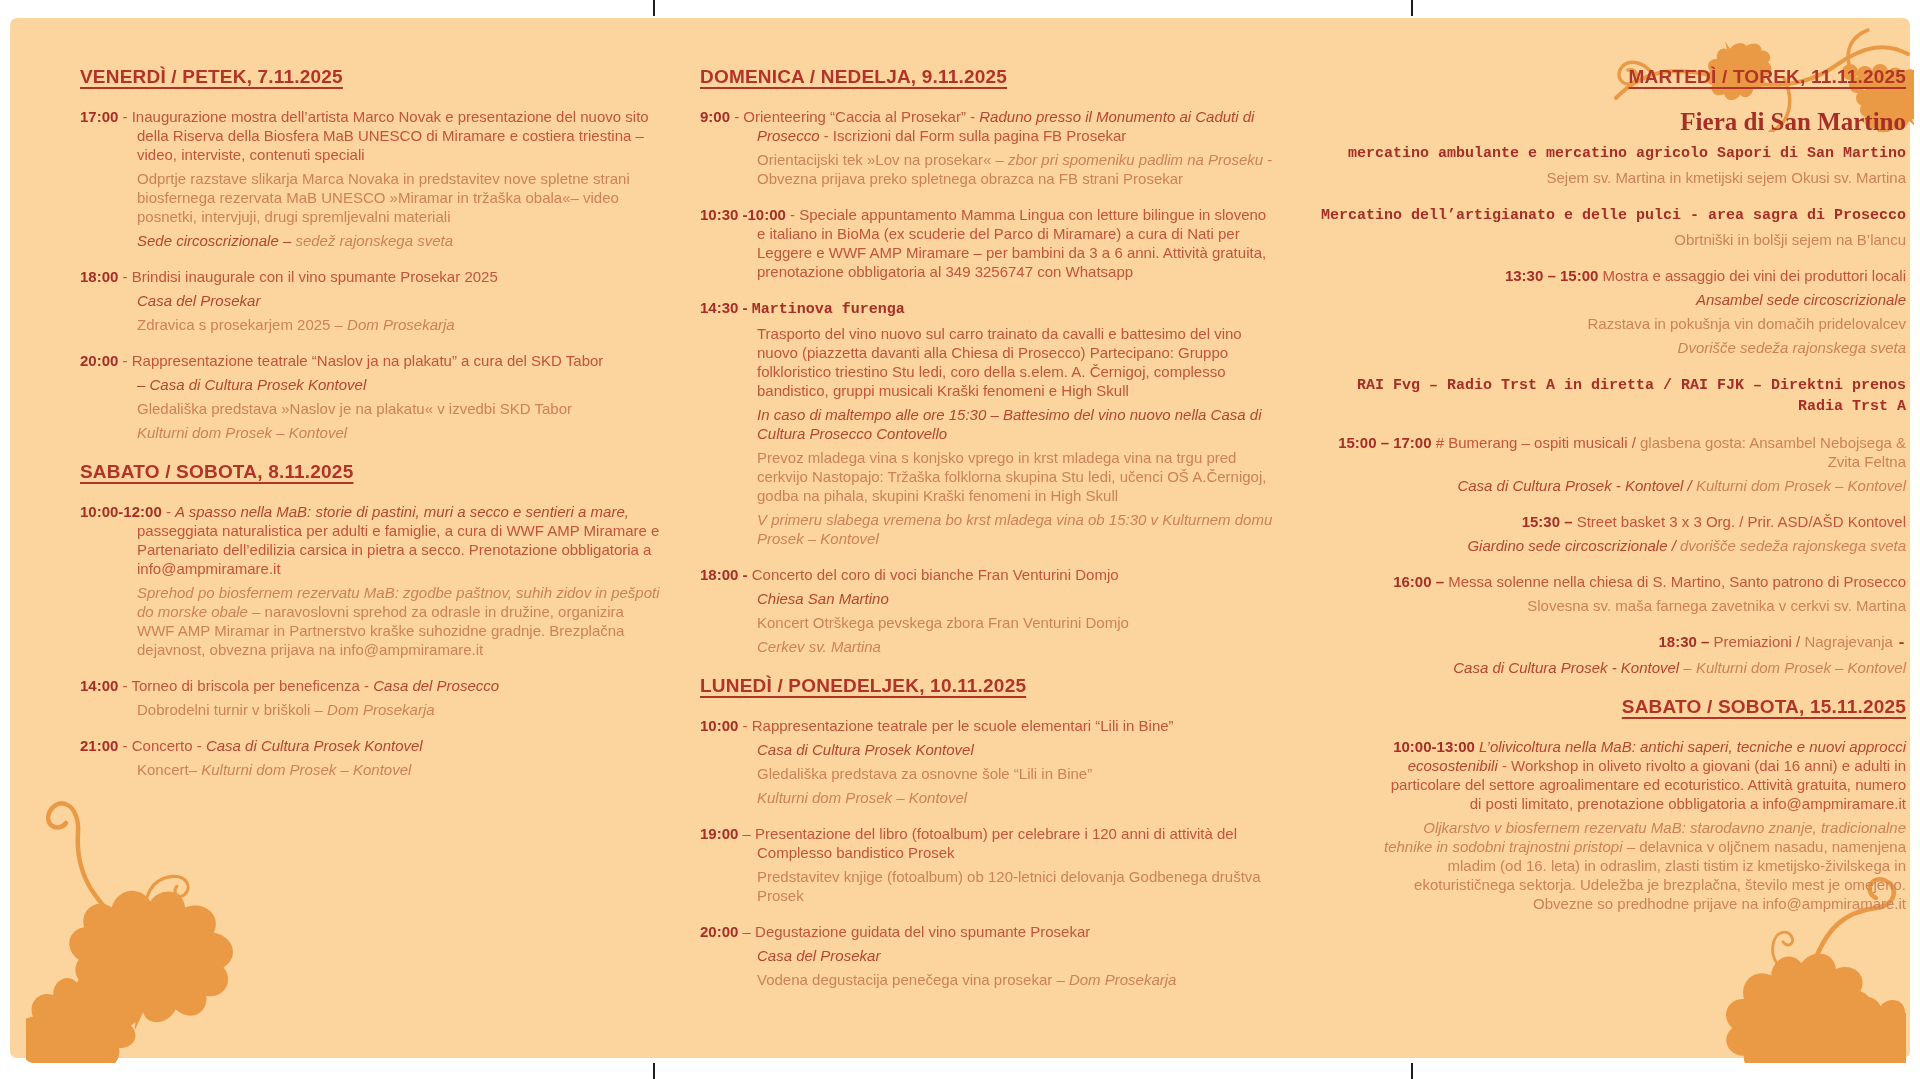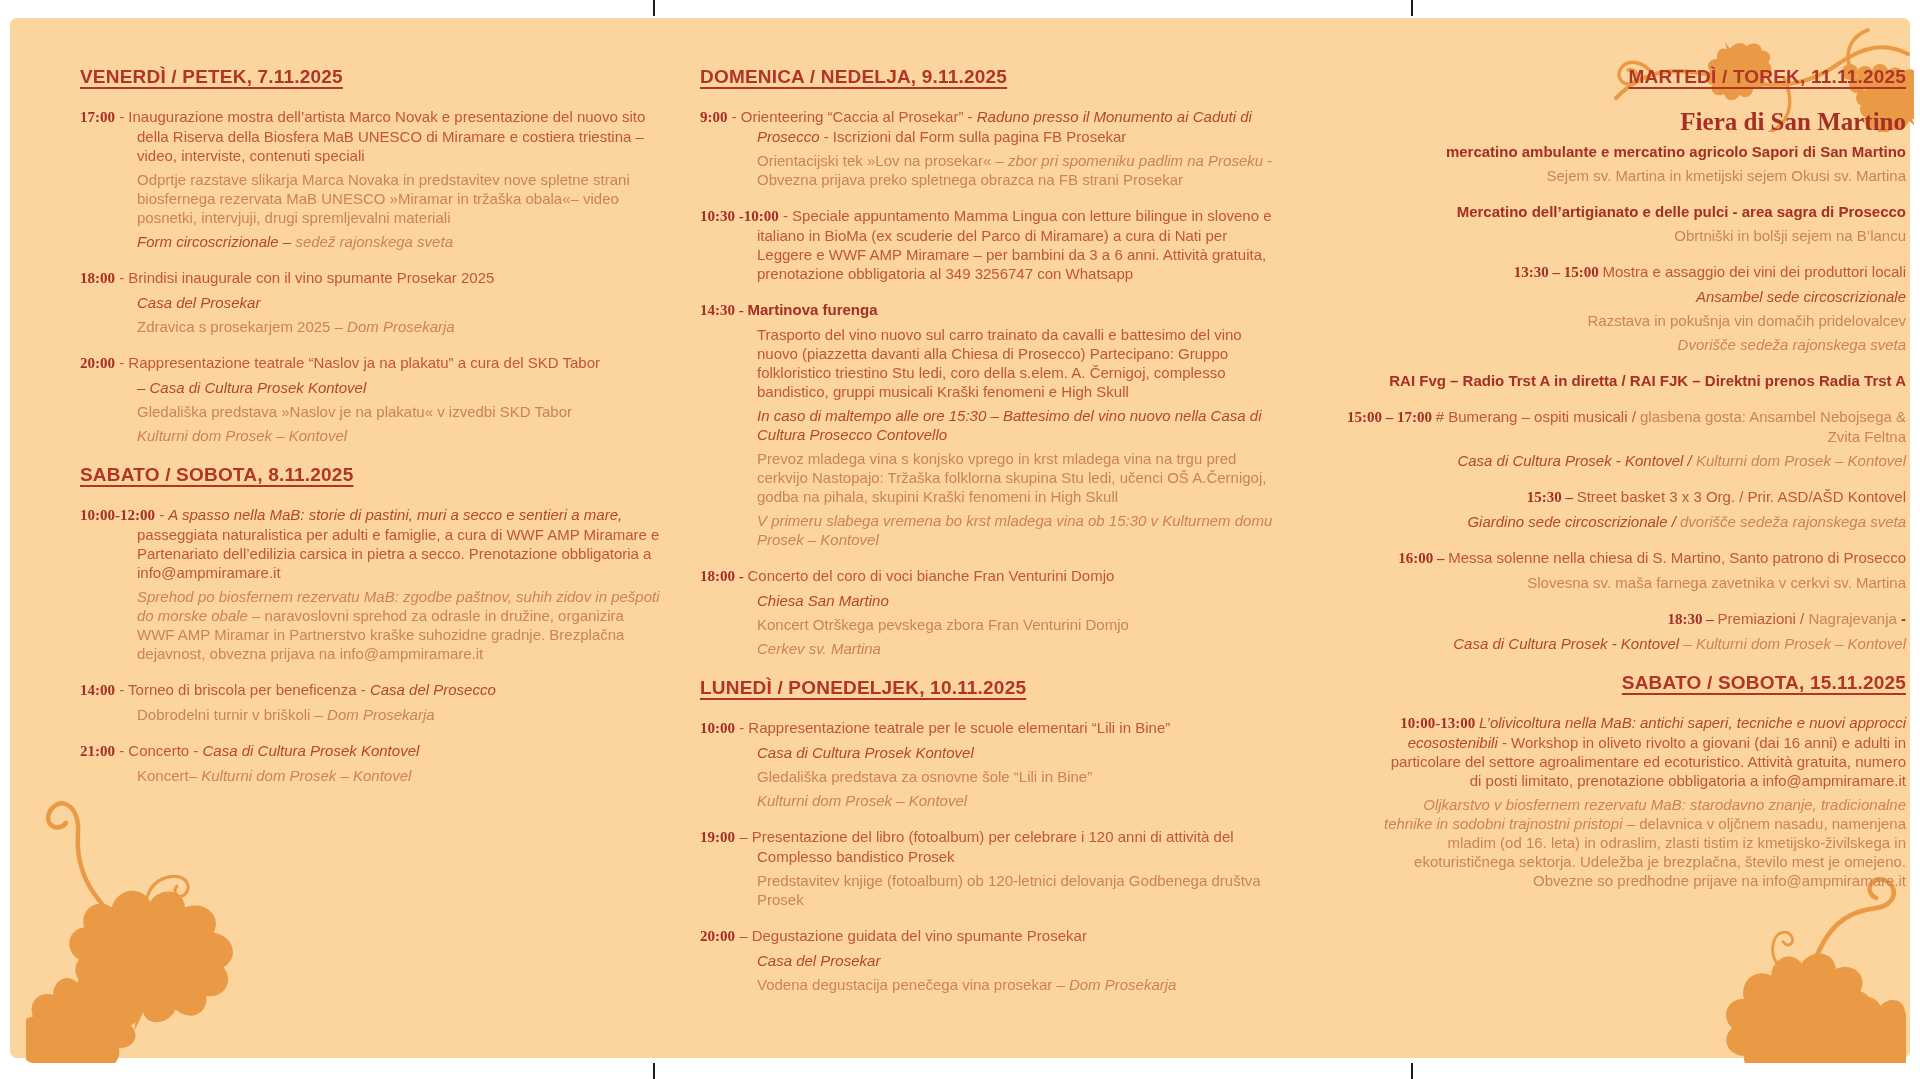--- a/index.html
+++ b/index.html
@@ -31,23 +31,23 @@
     text-decoration:underline;text-decoration-thickness:2px;text-underline-offset:4px;
     letter-spacing:.2px;margin:12px 0 17px 0;}
   .day-heading:first-child{margin-top:0;}
 
   .event{margin-bottom:17px;font-size:15px;line-height:19px;}
   .event.hang-block{padding-left:57px;}
   .line{margin:0;}
   .line + .line{margin-top:5px;}
   .line.hang{text-indent:-57px;}
 
-  .seg-time{font-weight:bold;color:var(--time);font-family:Liberation Serif, serif;}
+  .seg-time{font-weight:bold;color:var(--time);}
   .seg-it{color:var(--it);}
-  .seg-itb{font-weight:bold;color:var(--time);}
+  .seg-itb{font-weight:bold;color:var(--time);font-family:Liberation Mono, monospace;}
   .seg-iti{font-style:italic;color:var(--iti);}
   .seg-sl{color:var(--sl);}
   .seg-sli{font-style:italic;color:var(--sl);}
   .seg-big{font-weight:bold;color:var(--time);font-size:25px;line-height:30px;font-family:Liberation Serif, serif;}
 
   .decor{position:absolute;pointer-events:none;}
   #decor-top-right{top:20px;right:6px;}
   #decor-bottom-left{left:26px;bottom:16px;}
   #decor-bottom-right{right:14px;bottom:16px;}
 </style>
@@ -108,21 +108,21 @@
       <use href="#tendril" transform="translate(88,150) rotate(-120) scale(0.7)"></use>
     </g>
   </svg>
 
   <div id="columns-root">
       <div class="column" id="column-1">
         <div class="day-heading">VENERDÌ / PETEK, 7.11.2025</div>
         <div class="event hang-block">
           <p class="line hang"><span class="seg-time">17:00</span><span class="seg-it"> - Inaugurazione mostra dell’artista Marco Novak e presentazione del nuovo sito della Riserva della Biosfera MaB UNESCO di Miramare e costiera triestina – video, interviste, contenuti speciali</span></p>
           <p class="line"><span class="seg-sl">Odprtje razstave slikarja Marca Novaka in predstavitev nove spletne strani biosfernega rezervata MaB UNESCO »Miramar in tržaška obala«– video posnetki, intervjuji, drugi spremljevalni materiali</span></p>
-          <p class="line"><span class="seg-iti">Form circoscrizionale – </span><span class="seg-sli">sedež rajonskega sveta</span></p>
+          <p class="line"><span class="seg-iti">Sede circoscrizionale – </span><span class="seg-sli">sedež rajonskega sveta</span></p>
         </div>
         <div class="event hang-block">
           <p class="line hang"><span class="seg-time">18:00</span><span class="seg-it"> - Brindisi inaugurale con il vino spumante Prosekar 2025</span></p>
           <p class="line"><span class="seg-iti">Casa del Prosekar</span></p>
           <p class="line"><span class="seg-sl">Zdravica s prosekarjem 2025 – </span><span class="seg-sli">Dom Prosekarja</span></p>
         </div>
         <div class="event hang-block">
           <p class="line hang"><span class="seg-time">20:00</span><span class="seg-it"> - Rappresentazione teatrale “Naslov ja na plakatu” a cura del SKD Tabor</span></p>
           <p class="line"><span class="seg-iti">– Casa di Cultura Prosek Kontovel</span></p>
           <p class="line"><span class="seg-sl">Gledališka predstava »Naslov je na plakatu« v izvedbi SKD Tabor</span></p>

